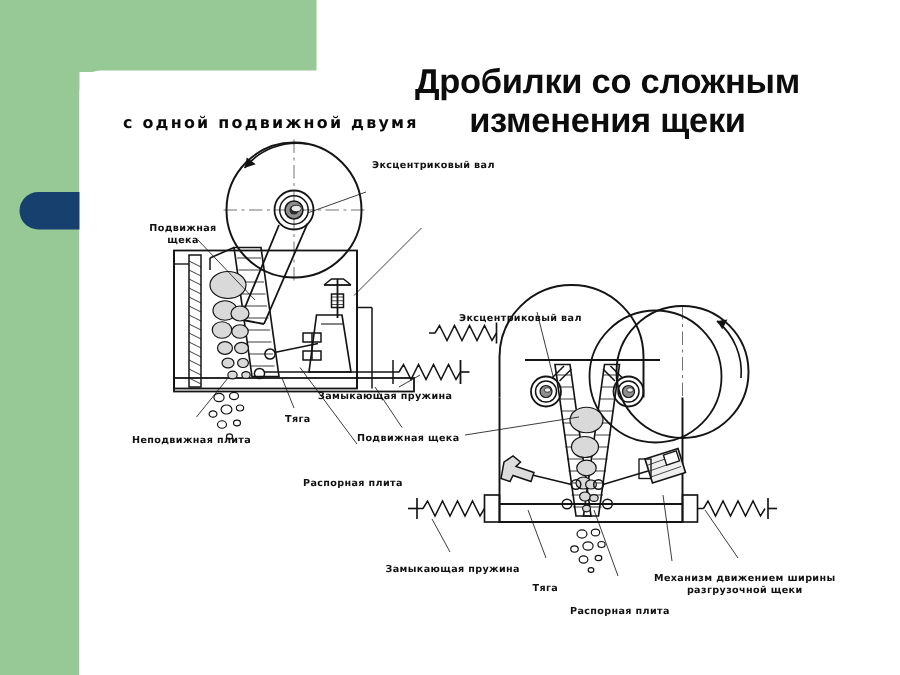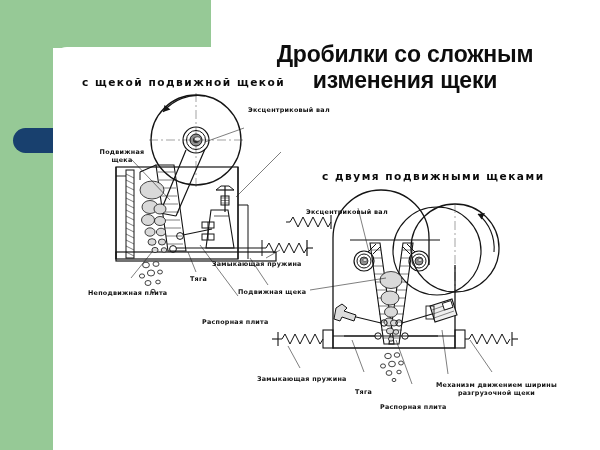--- a/index.html
+++ b/index.html
@@ -381,39 +381,38 @@
         <line x1="310" y1="290" x2="386" y2="278" stroke-width="0.55"></line>
         <line x1="300" y1="368" x2="288" y2="346" stroke-width="0.55"></line>
         <line x1="364" y1="372" x2="352" y2="340" stroke-width="0.55"></line>
         <line x1="412" y1="384" x2="396" y2="340" stroke-width="0.55"></line>
         <line x1="448" y1="374" x2="442" y2="330" stroke-width="0.55"></line>
         <line x1="492" y1="372" x2="470" y2="340" stroke-width="0.55"></line>
       </g>
     </svg>
   </div>
 
-  <div class="dg-heading" style="left:82px; top:76px;">с щекой подвижной щекой</div>
+  <div class="dg-heading" style="left:82px; top:76px;">с одной подвижной двумя</div>
 
   <div class="dg-label left" style="left:248px; top:106px;">Эксцентриковый вал</div>
 
 
   <div class="dg-label" style="left:92px; top:148px; width:60px;">Подвижная
 щека</div>
 
   <div class="dg-label left" style="left:88px; top:289px;">Неподвижная плита</div>
 
   <div class="dg-label left" style="left:190px; top:275px;">Тяга</div>
 
   <div class="dg-label left" style="left:212px; top:260px;">Замыкающая пружина</div>
 
   <div class="dg-label left" style="left:238px; top:288px;">Подвижная щека</div>
 
   <div class="dg-label left" style="left:202px; top:318px;">Распорная плита</div>
 
-  <div class="dg-heading" style="left:322px; top:170px;">с двумя подвижными щеками</div>
 
   <div class="dg-label left" style="left:306px; top:208px;">Эксцентриковый вал</div>
 
   <div class="dg-label left" style="left:257px; top:375px;">Замыкающая пружина</div>
 
   <div class="dg-label left" style="left:355px; top:388px;">Тяга</div>
 
   <div class="dg-label left" style="left:380px; top:403px;">Распорная плита</div>
 
   <div class="dg-label" style="left:436px; top:381px;">Механизм движением ширины

